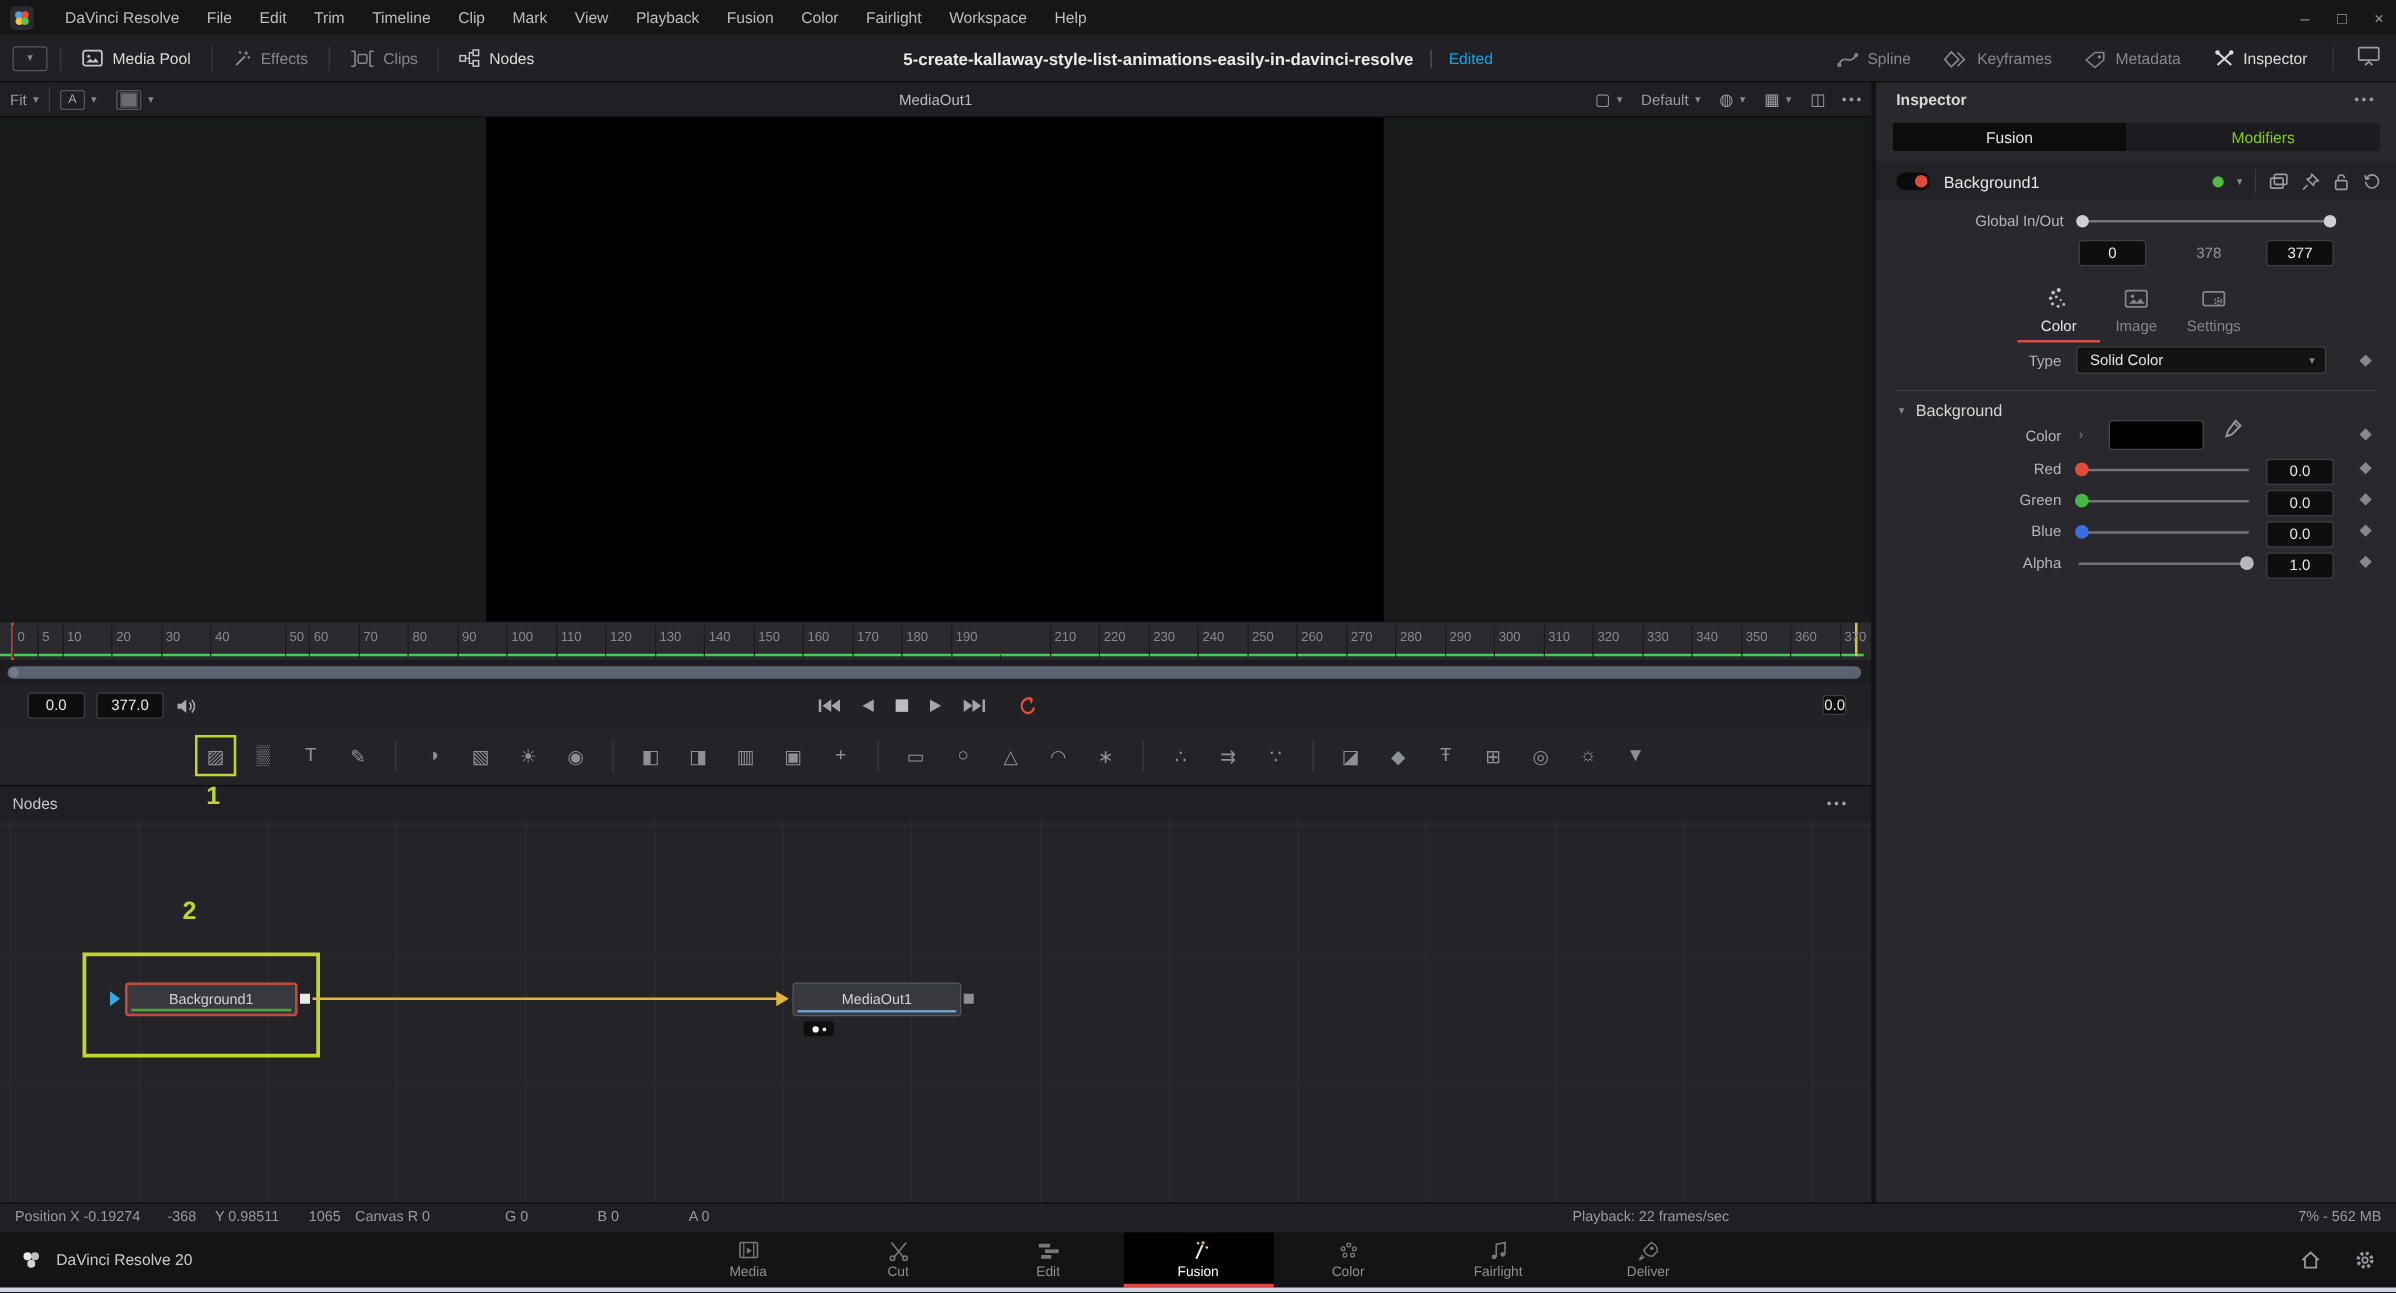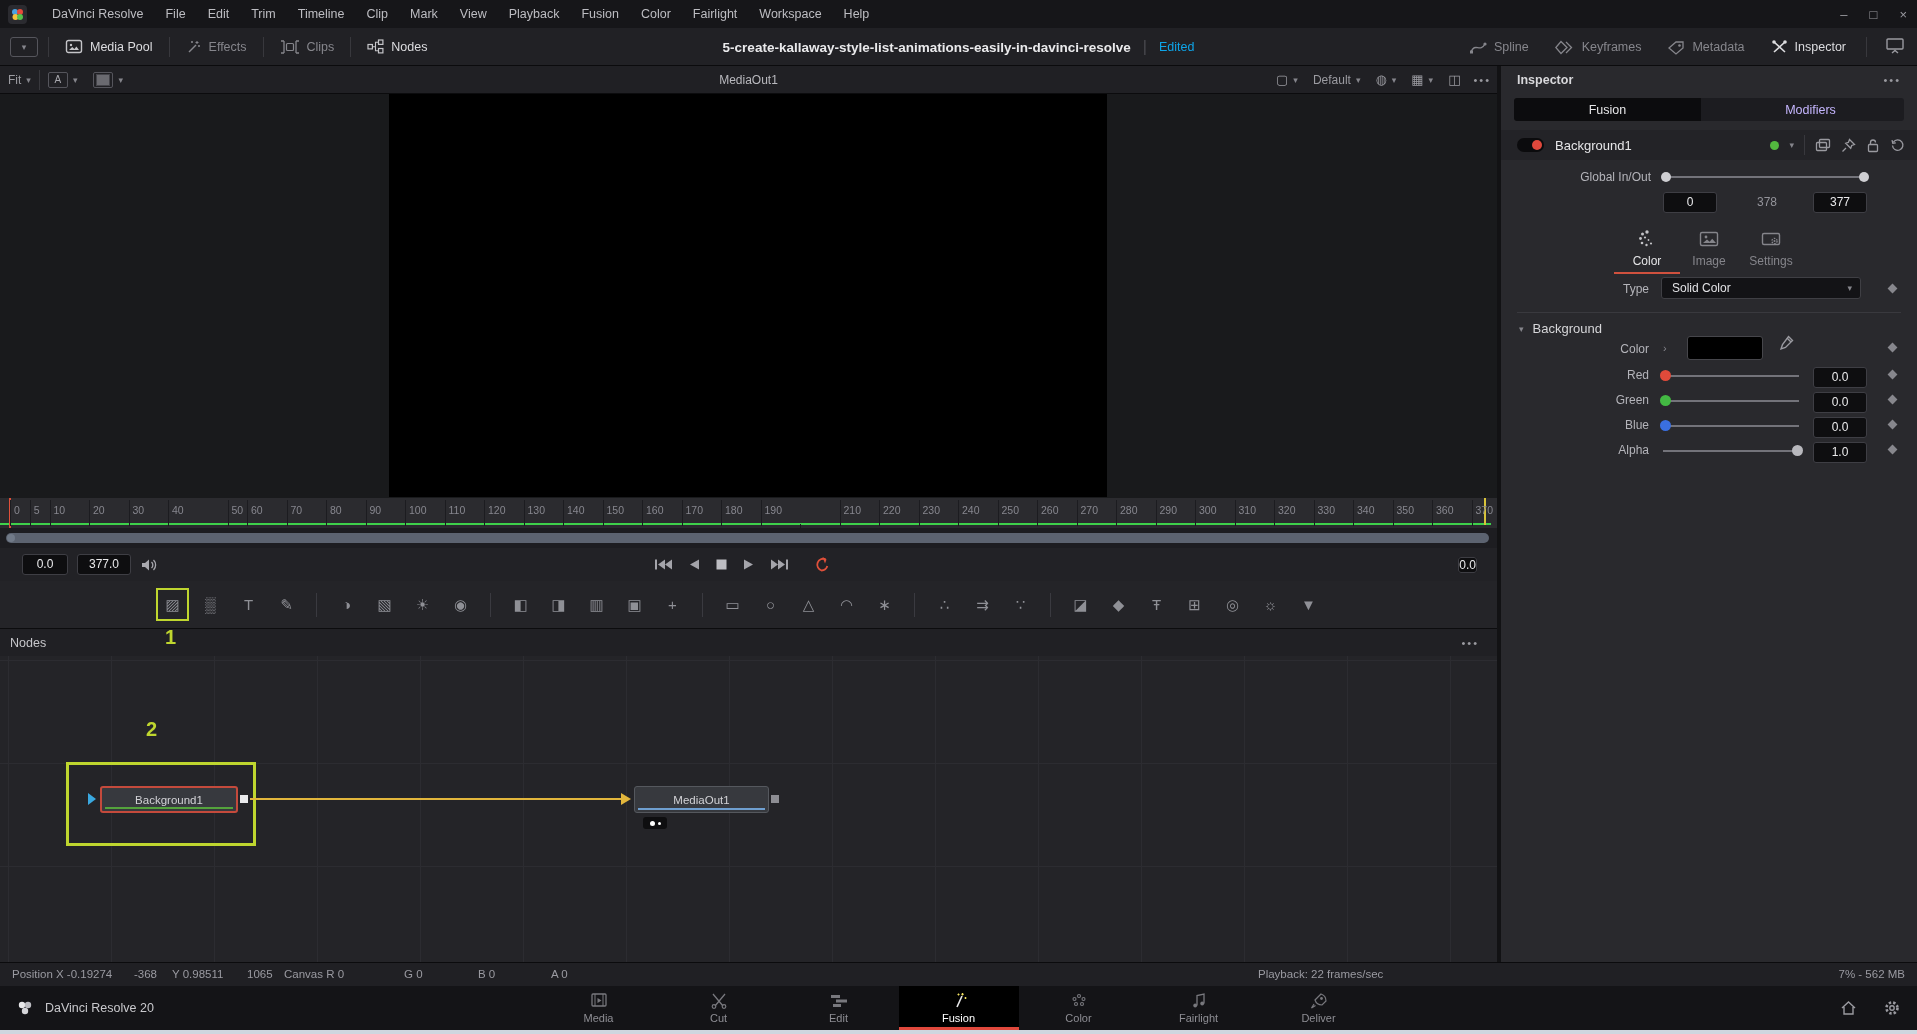--- a/index.html
+++ b/index.html
@@ -115,21 +115,21 @@
   .page.active::after { content:""; position:absolute; left:0; right:0; bottom:0; height:3px; background:#e0483c; }
   .bb-right { position:absolute; right:16px; top:0; height:44px; display:flex; align-items:center; gap:26px; }
   .bottom-strip { position:absolute; left:0; top:1030px; width:100%; height:4px; background:#cfd6df; }
   
   .insp-header { position:absolute; left:0; top:0; width:100%; height:28px; display:flex; align-items:center; }
   .insp-header .lbl { color:#d8d8db; font-size:12.5px; font-weight:bold; padding-left:16px; }
   .insp-header .dots { position:absolute; right:16px; }
   .seg-tabs { position:absolute; left:13px; top:32px; width:390px; height:23px; display:flex; border-radius:3px; overflow:hidden; }
   .seg { flex:1; display:flex; align-items:center; justify-content:center; font-size:12.5px; }
   .seg.on { background:#0c0c0e; color:#e6e6e8; }
-  .seg.off { background:#1c1c20; color:#c4b5fd;padding-left:16px; }
+  .seg.off { background:#1c1c20; color:#84cc16;padding-left:16px; }
   .node-row { position:absolute; left:0; top:64px; width:100%; height:30px; background:#232327;
     display:flex; align-items:center; }
   .toggle { width:27px; height:14px; background:#0b0b0d; border-radius:8px; position:relative; margin-left:16px; }
   .toggle .tdot { position:absolute; right:2px; top:2px; width:10px; height:10px; border-radius:50%; background:#e0483c; }
   .node-name { color:#e6e6e8; font-size:13px; margin-left:11px; }
   .node-row-right { position:absolute; right:12px; display:flex; align-items:center; gap:10px; }
   .status-dot { width:9px; height:9px; border-radius:50%; background:#53b83f; }
   .gio-row { position:absolute; left:0; top:102px; width:100%; height:20px;padding-left:31px; }
   .plabel { position:absolute; text-align:right; color:#b4b4ba; font-size:12px; }
   .slider-track { position:absolute; height:2px; background:#73737a; }

